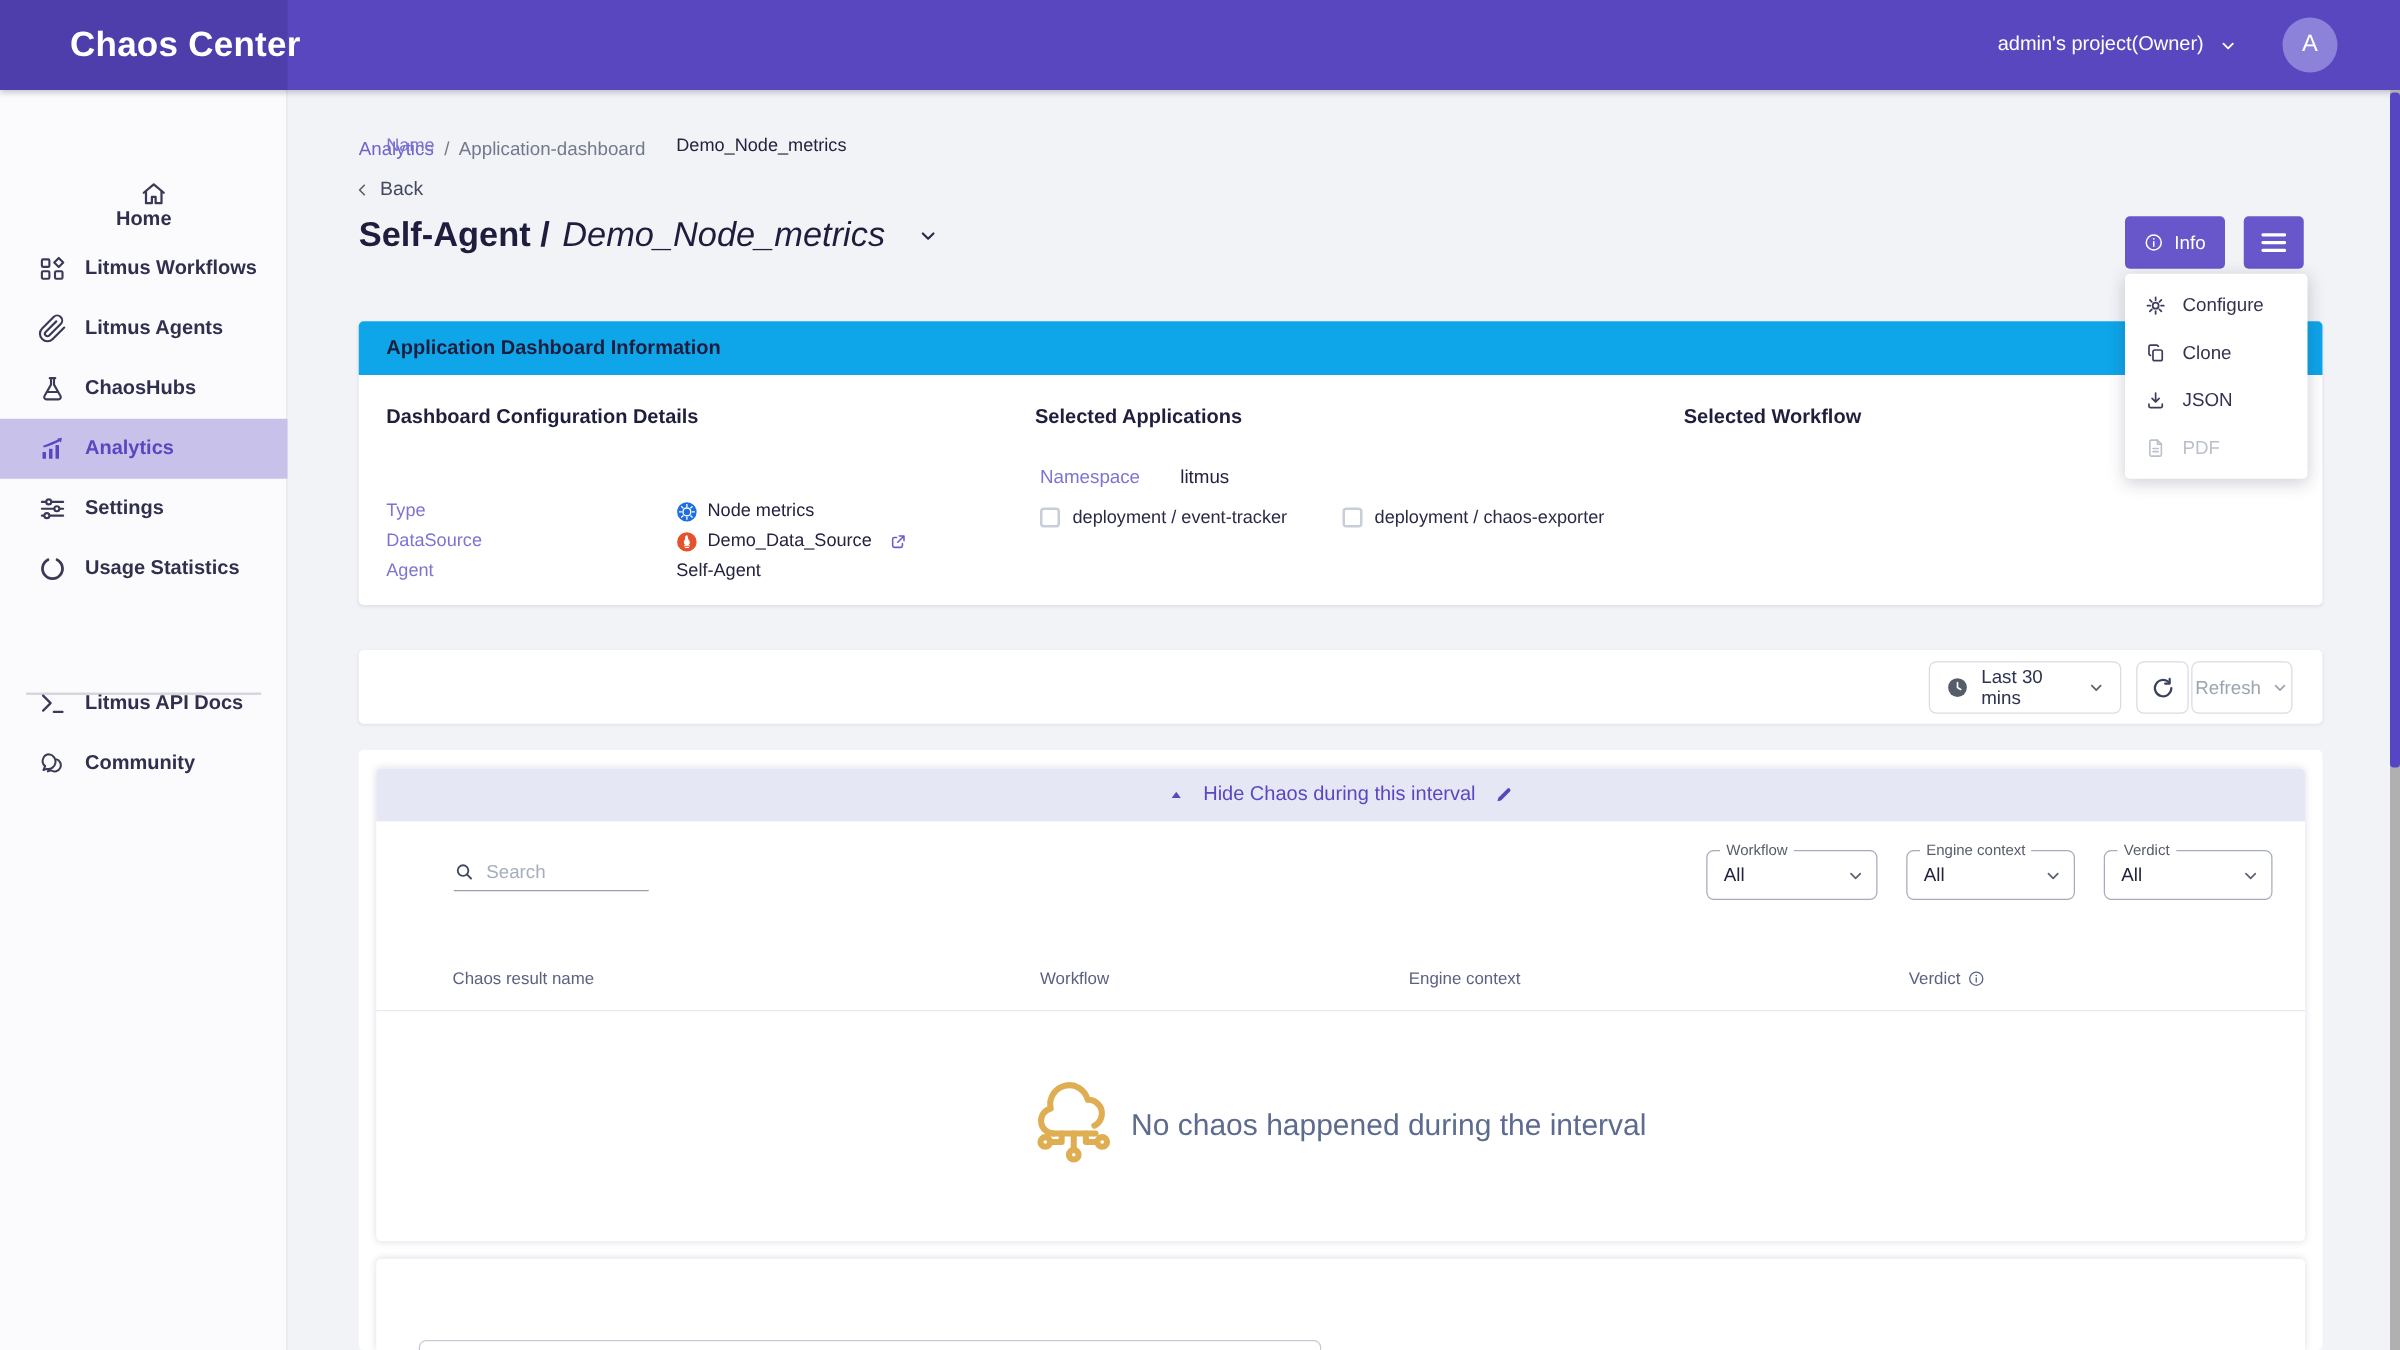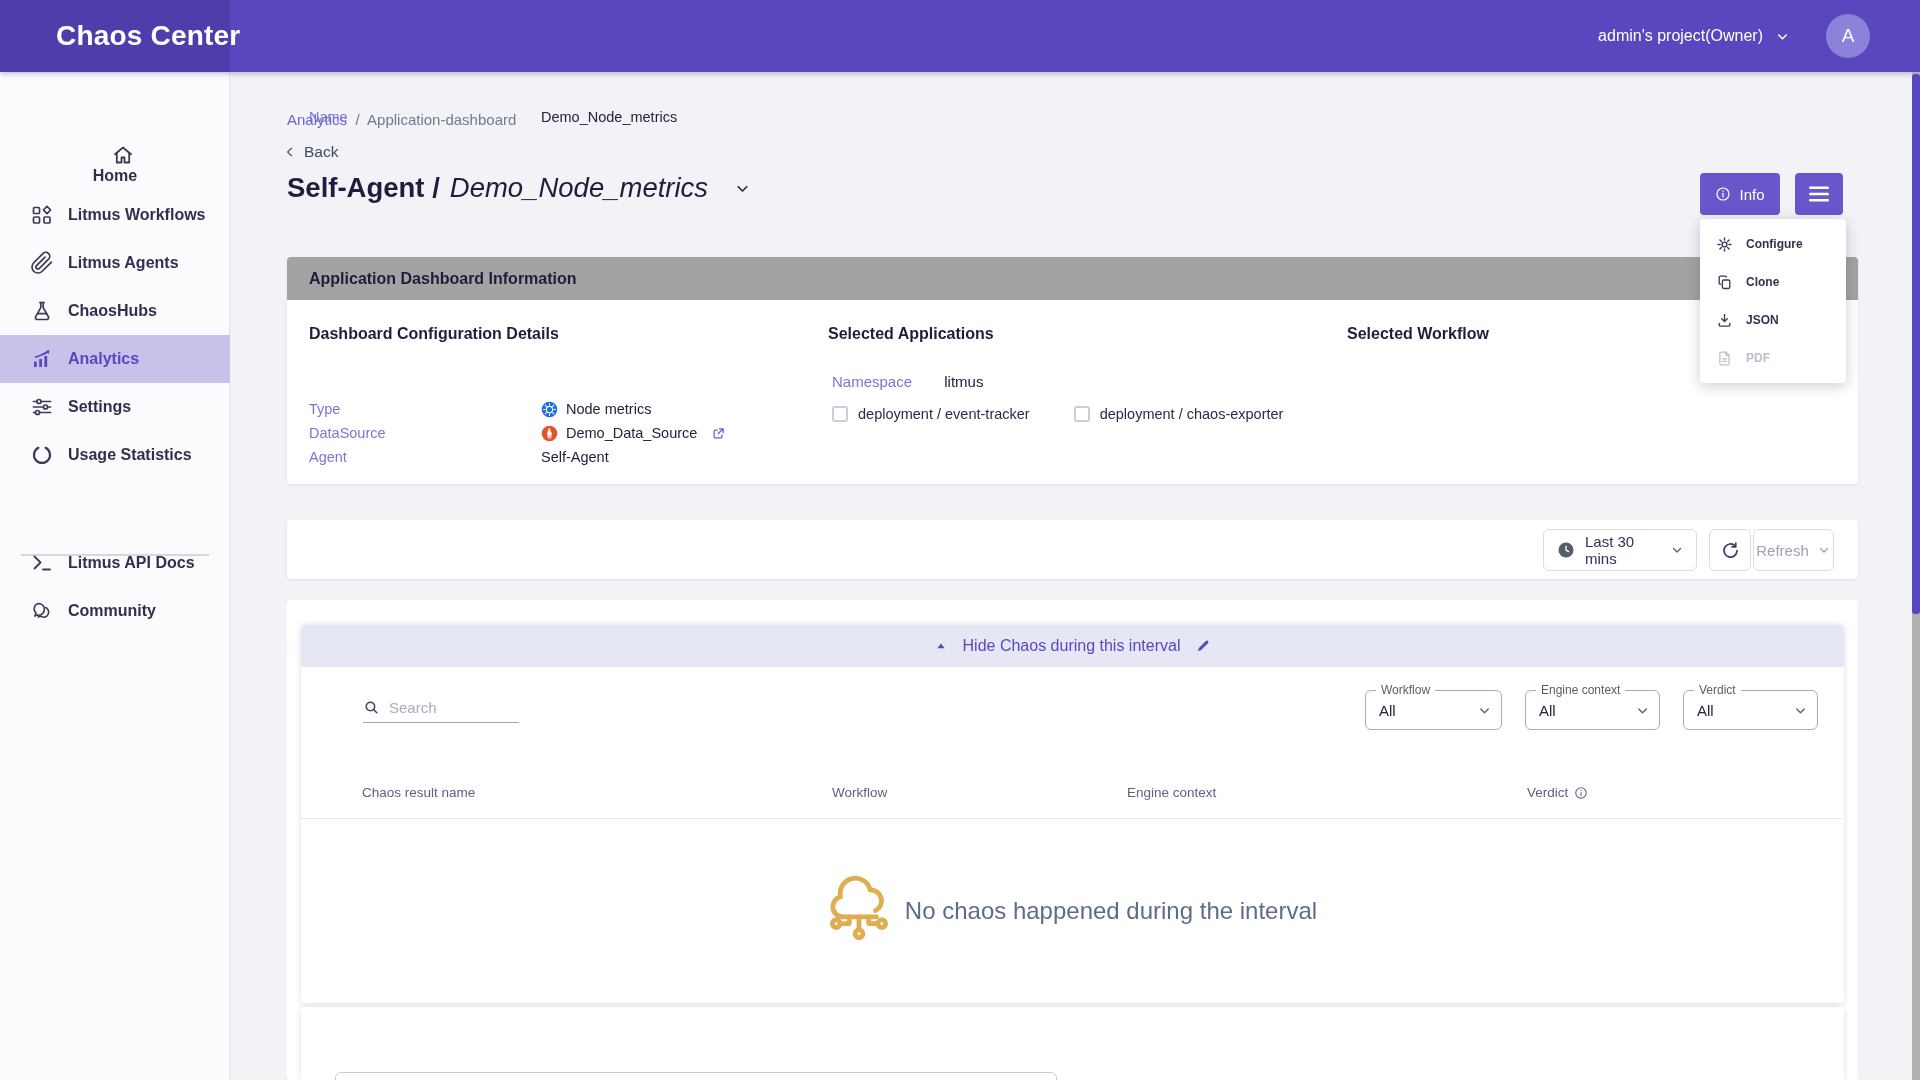--- a/index.html
+++ b/index.html
@@ -40,29 +40,29 @@
 
   .btn-purple { position:absolute; background:#6757CB; border:none; border-radius:4px; color:#fff;
     display:flex; align-items:center; justify-content:center; gap:8px; font-size:15px; cursor:pointer;
     font-family:inherit; }
   .info-btn { left:1700px; top:173px; width:80px; height:42px; }
   .menu-btn { left:1795px; top:173px; width:48px; height:42px; }
 
   .dropdown { position:absolute; left:1700px; top:219px; width:146px; background:#fff; border-radius:4px;
     box-shadow:0 3px 14px rgba(30,30,70,.22); padding:6px 0; z-index:50; }
   .dd-item { height:38px; display:flex; align-items:center; gap:13px; padding-left:16px;
-    font-size:12px; color:#33334E; cursor:pointer;font-weight:bold; }
+    font-size:15px; color:#33334E; cursor:pointer; }
   .dd-item .dd-icon { width:17px; height:17px; color:#3C3C5C; flex:none; display:flex; }
   .dd-item.disabled { color:#BBC0CB; cursor:default; }
   .dd-item.disabled .dd-icon { color:#BBC0CB; }
 
   
   .card { position:absolute; background:#fff; border-radius:4px; box-shadow:0 1px 3px rgba(20,20,60,.08); }
   .info-card { left:287px; top:257px; width:1571px; height:227px; }
-  .card-strip { height:43px; background:#a3a3a3; border-radius:4px 4px 0 0; line-height:43px;
+  .card-strip { height:43px; background:#0ea5e9; border-radius:4px 4px 0 0; line-height:43px;
     padding-left:22px; font-size:16px; font-weight:700; color:#1E1D3D; }
   .section-title { position:absolute; top:68px; font-size:16px; font-weight:700; color:#1F1F3D; }
   .cfg-row { position:absolute; left:22px; display:flex; align-items:center; height:20px; font-size:14.5px;margin-top:12px; }
   .cfg-label { width:232px; color:#7D74D2; }
   .cfg-value { color:#23233F; display:flex; align-items:center; gap:8px; }
   .ext-link { margin-left:6px; color:#6C5CD0; cursor:pointer; display:flex; }
   .ns-row { position:absolute; left:545px; top:373px; font-size:15px; }
   .ns-label { color:#7D74D2; }
   .ns-value { color:#23233F; margin-left:28px; }
   .cb-item { display:flex; align-items:center; gap:10px; font-size:14.5px; color:#2A2A46; cursor:pointer; }
@@ -77,21 +77,21 @@
   .interval-text { position:absolute; left:20px; top:10px; font-size:14.5px; line-height:20px; color:#2B3048; }
   .btn-outline { position:absolute; background:#fff; border:1px solid #D8DCE3; border-radius:6px;
     display:flex; align-items:center; cursor:pointer; font-family:inherit; font-size:15px; }
   .time-btn { left:1256px; top:9px; width:154px; height:42px; color:#2C3350; padding:0 12px 0 13px; gap:10px; }
   .time-btn .grow { flex:1; }
   .refresh-icon-btn { left:1422px; top:9px; width:42px; height:42px; justify-content:center; color:#39415E; }
   .refresh-btn { left:1466px; top:9px; width:81px; height:42px; color:#9CA3B2; justify-content:center; gap:8px; }
 
   
   .lower-panel { position:absolute; left:287px; top:600px; width:1571px; height:480px; background:#fff; border-radius:4px; }
-  .chaos-card { position:absolute; left:14px; top:25px; width:1543px; height:378px; background:#fff;
+  .chaos-card { position:absolute; left:14px; top:15px; width:1543px; height:378px; background:#fff;
     border-radius:4px; box-shadow:0 0 6px rgba(50,50,110,.16); }
   .chaos-bar { height:42px; background:#E6E7F4; border-radius:4px 4px 0 0; display:flex;
     align-items:center; justify-content:center; gap:15px; color:#5B46C2; }
   .chaos-bar-label { font-size:16px; font-weight:500; }
   .search-wrap { position:absolute; left:62px; top:68px; width:156px; height:30px;
     border-bottom:1.5px solid #99A1B1; display:flex; align-items:center; gap:9px; }
   .search-wrap svg { color:#3E4763; flex:none; }
   .search-input { border:none; outline:none; width:115px; font-size:15px; color:#2A2A46;
     font-family:inherit; background:transparent; }
   .search-input::placeholder { color:#A6AEBD; }

